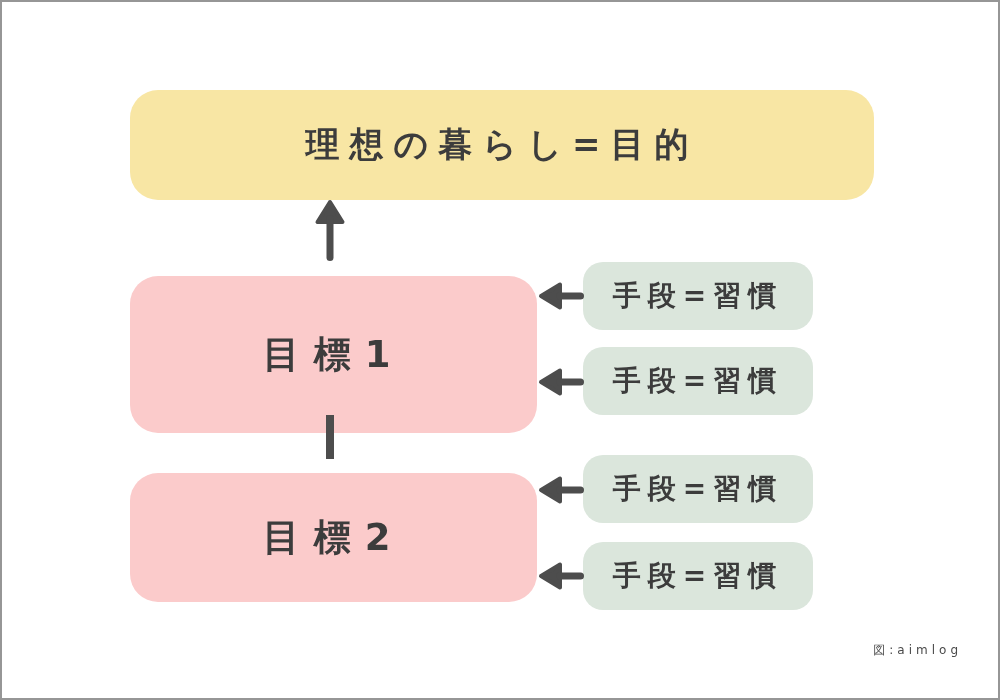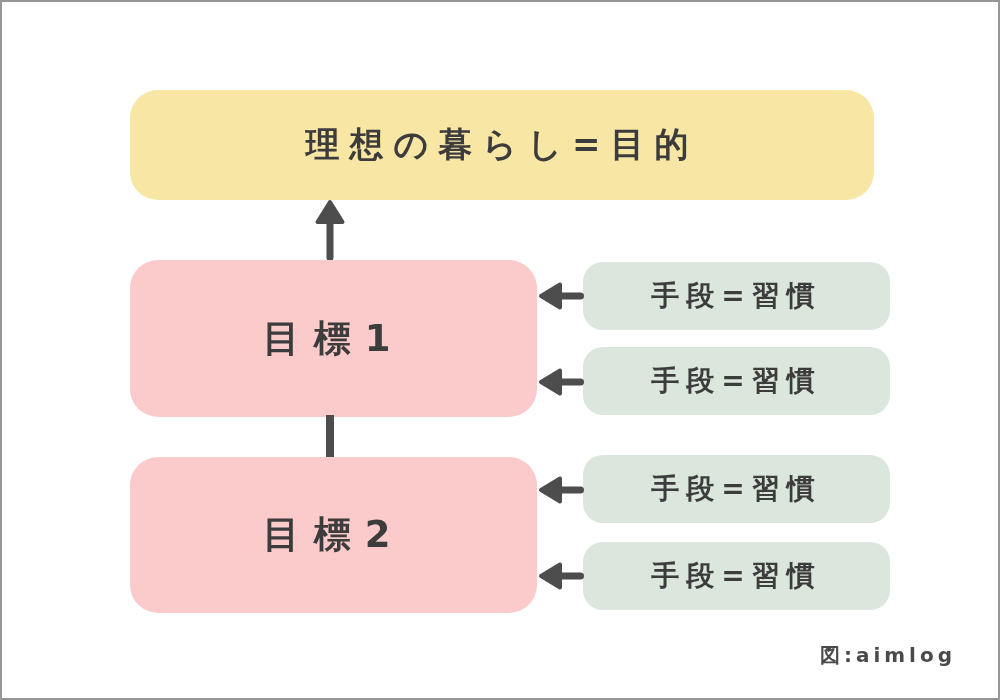--- a/index.html
+++ b/index.html
@@ -41,25 +41,26 @@
     border-radius:28px;
     font-size:34px;
     letter-spacing:10px;
   }
   .goal{
     left:128px; width:407px;
     background:var(--goal-bg);
     border-radius:28px;
     font-size:37px;
     letter-spacing:14px;
+    margin-top:16px;
   }
   .goal-1{top:258px;height:157px;}
-  .goal-2{top:455px;height:156px;}
+  .goal-2{top:455px;height:129px;}
   .habit{
-    left:581px; width:307px; height:68px;
+    left:581px; width:230px; height:68px;
     background:var(--habit-bg);
     border-radius:20px;
     font-size:28px;
     letter-spacing:7px;
   }
   .habit-1{top:260px;}
   .habit-2{top:345px;}
   .habit-3{top:453px;}
   .habit-4{top:540px;}
   .arrow-svg{
@@ -74,25 +75,25 @@
   .al-3{top:472px;}
   .al-4{top:558px;}
   .connector{
     position:absolute;
     left:324px; top:413px;
     width:8px; height:44px;
     background:var(--arrow);
   }
   .credit{
     position:absolute;
-    top:640px; right:42px;
-    font-size:20px;
+    top:640px; right:36px;
+    font-size:12px;
     letter-spacing:4px;
     color:var(--credit-text);
-    font-weight:700;
+    font-weight:400;
     white-space:nowrap;
   }
 </style>
 </head>
 <body>
 
 <div class="canvas">
 
   <div class="box purpose">
     <span>理想の暮らし=目的</span>

